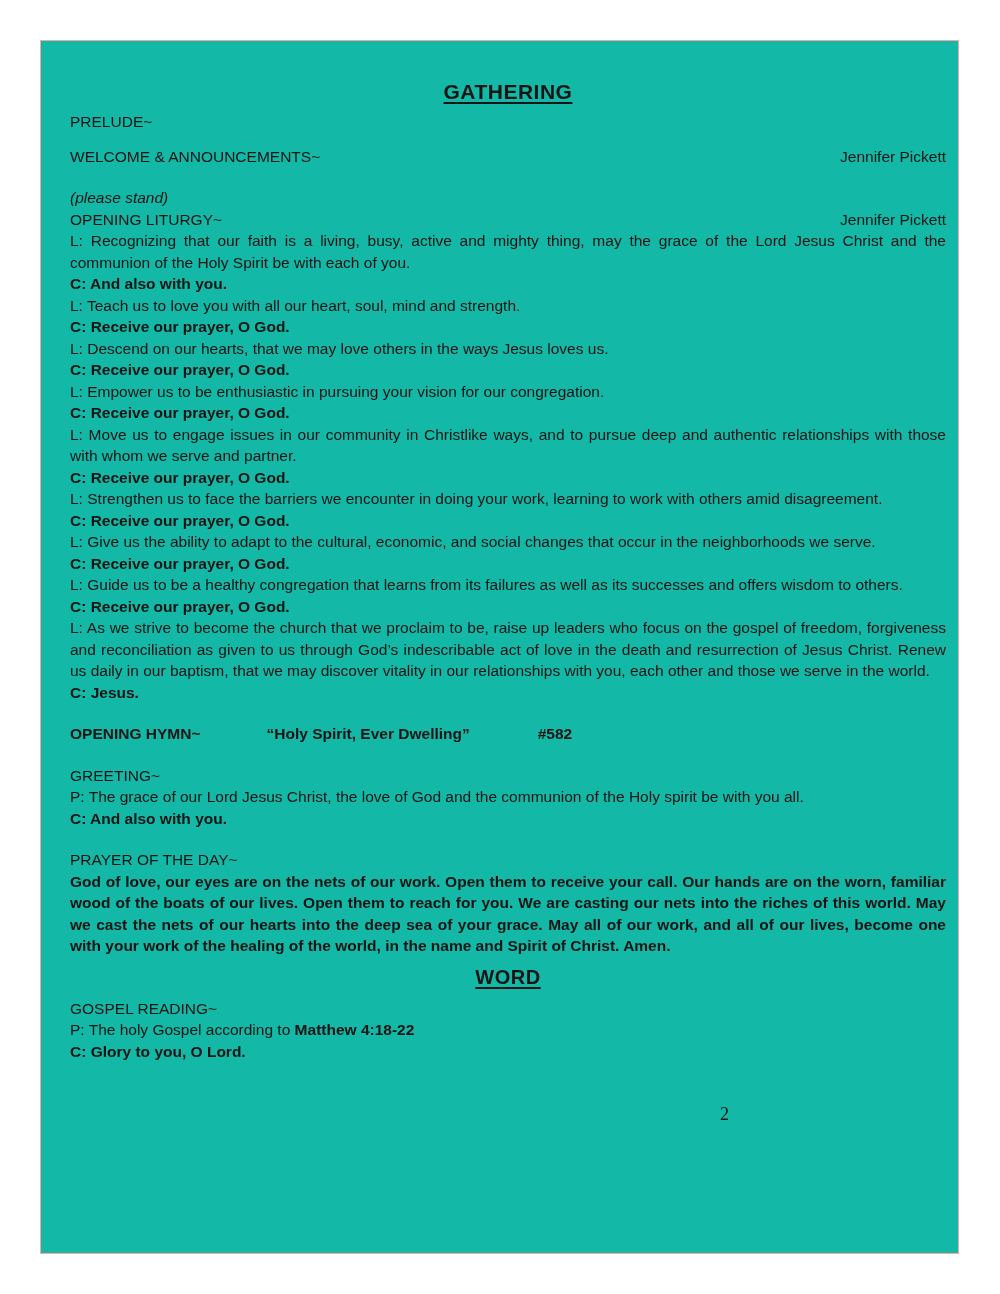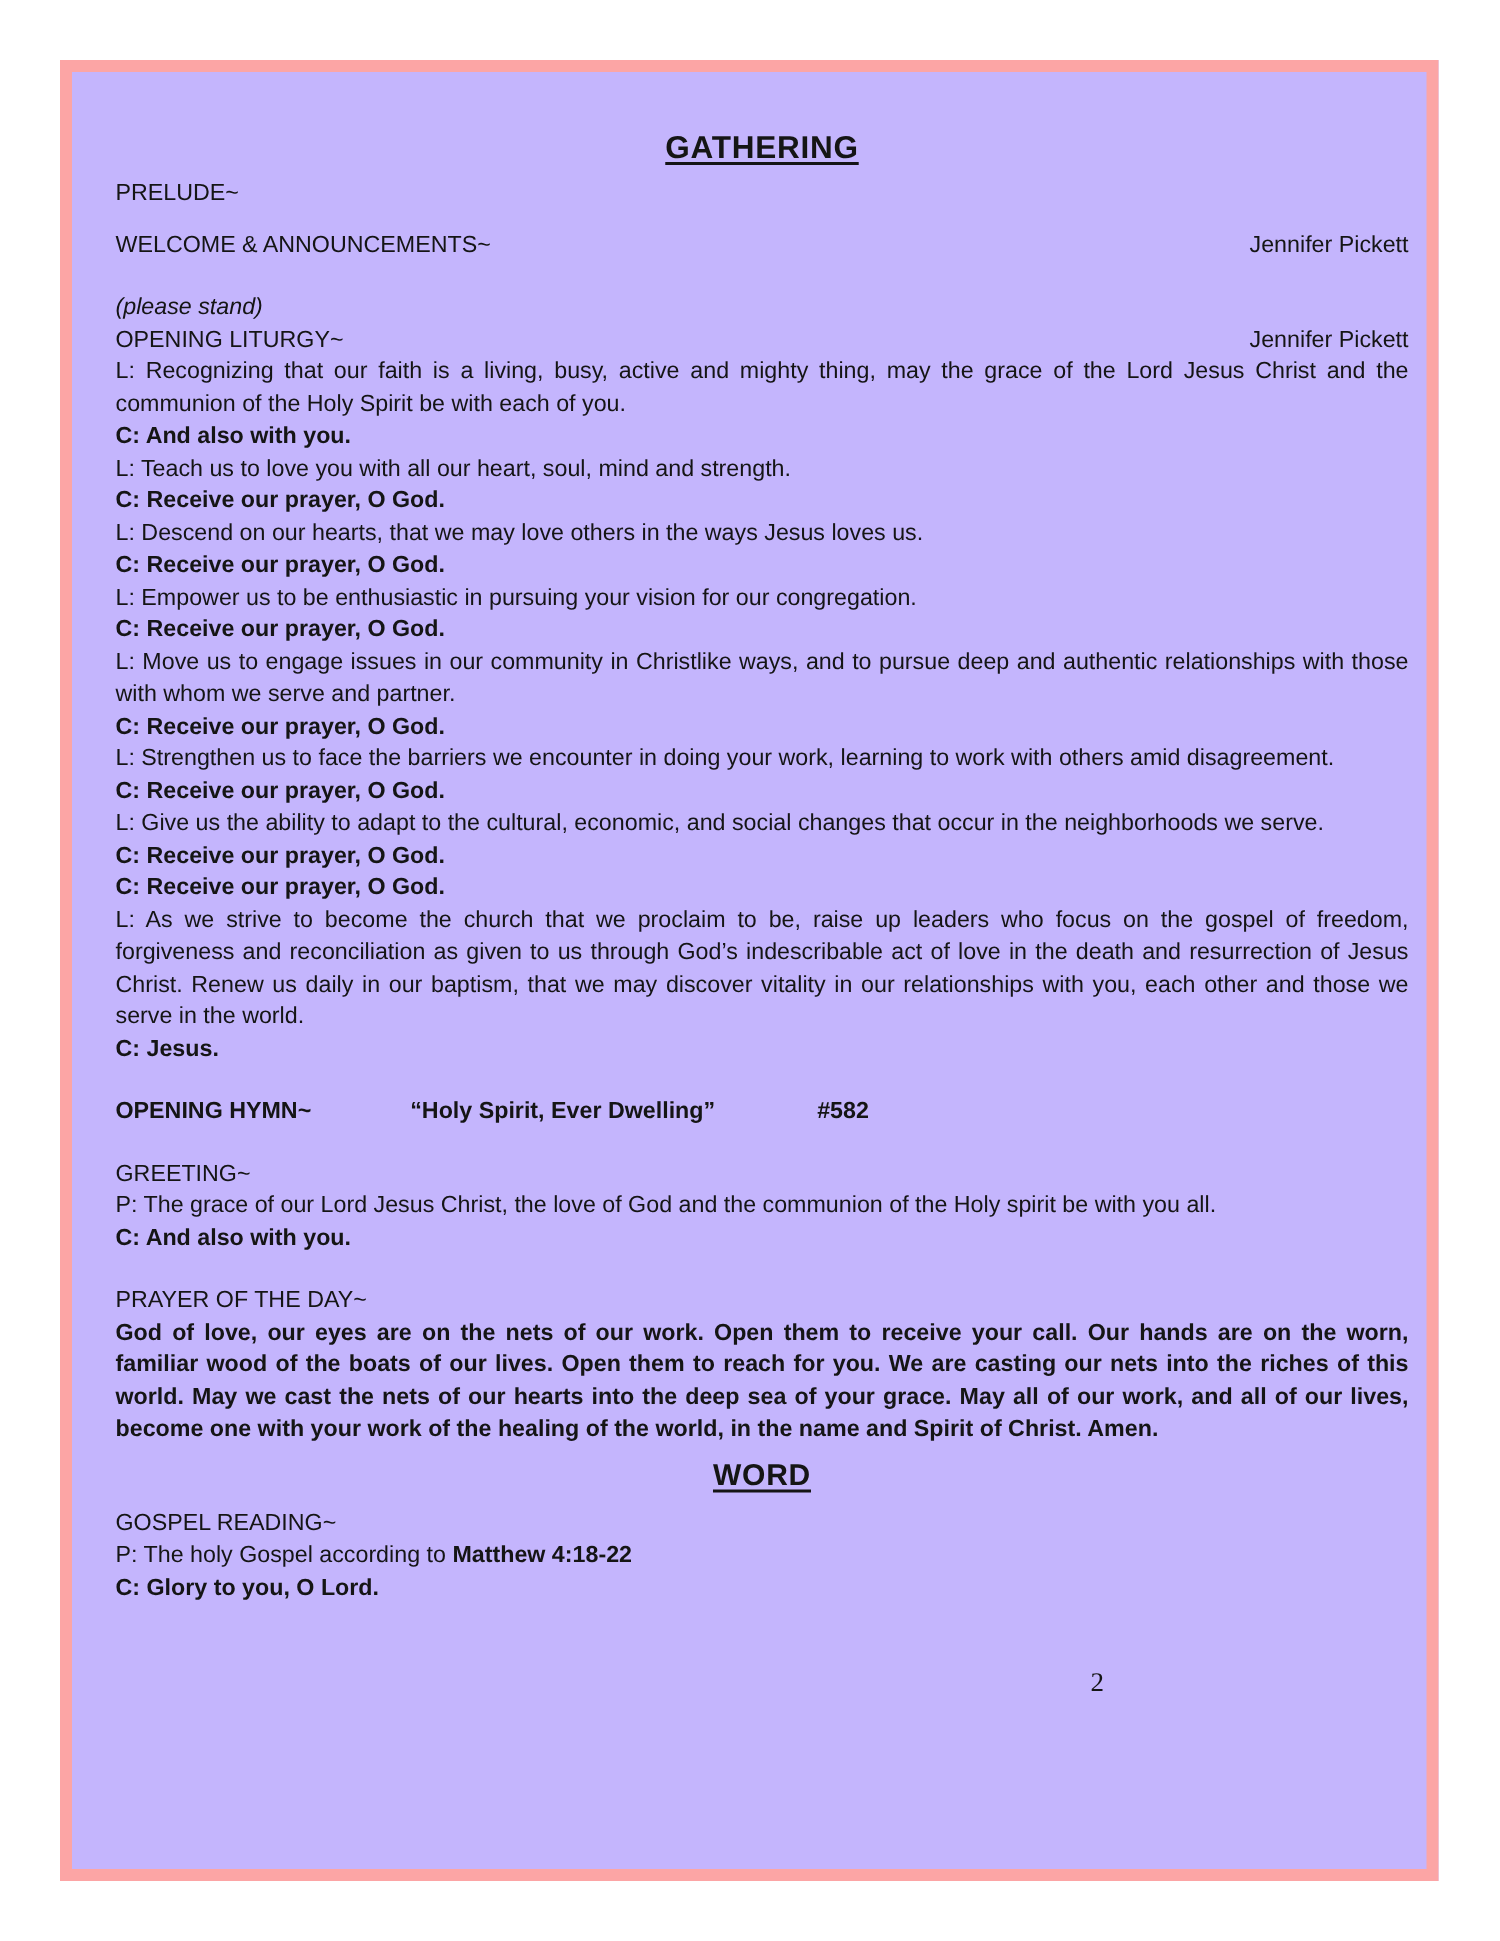--- a/index.html
+++ b/index.html
@@ -10,22 +10,22 @@
     color: #151515;
   }
   body { height: 1294px; position: relative; }
 
   .frame {
     position: absolute;
     left: 40px;
     top: 40px;
     width: 919px;
     height: 1214px;
-    border: 8px solid #fca5a5;
-    background: #c4b5fd;
+    border: 1px solid #fca5a5;
+    background: #14b8a6;
     padding: 28px 12px 0 29px;
   }
 
   .doc {
     font-size: 15.5px;
     line-height: 21.5px;
   }
 
   .section-title {
     text-align: center;
@@ -130,20 +130,21 @@
         <p class="liturgy-line C">C: Receive our prayer, O God.</p>
 
         <p class="liturgy-line L">L: Strengthen us to face the barriers we encounter in doing your work, learning to work with others amid disagreement.</p>
 
         <p class="liturgy-line C">C: Receive our prayer, O God.</p>
 
         <p class="liturgy-line L">L: Give us the ability to adapt to the cultural, economic, and social changes that occur in the neighborhoods we serve.</p>
 
         <p class="liturgy-line C">C: Receive our prayer, O God.</p>
 
+        <p class="liturgy-line L">L: Guide us to be a healthy congregation that learns from its failures as well as its successes and offers wisdom to others.</p>
 
         <p class="liturgy-line C">C: Receive our prayer, O God.</p>
 
         <p class="liturgy-line L">L: As we strive to become the church that we proclaim to be, raise up leaders who focus on the gospel of freedom, forgiveness and reconciliation as given to us through God’s indescribable act of love in the death and resurrection of Jesus Christ. Renew us daily in our baptism, that we may discover vitality in our relationships with you, each other and those we serve in the world.</p>
 
         <p class="liturgy-line C">C: Jesus.</p>
       </div>
 
     <div class="hymn-row mt-20">
       <span>OPENING HYMN~</span>

